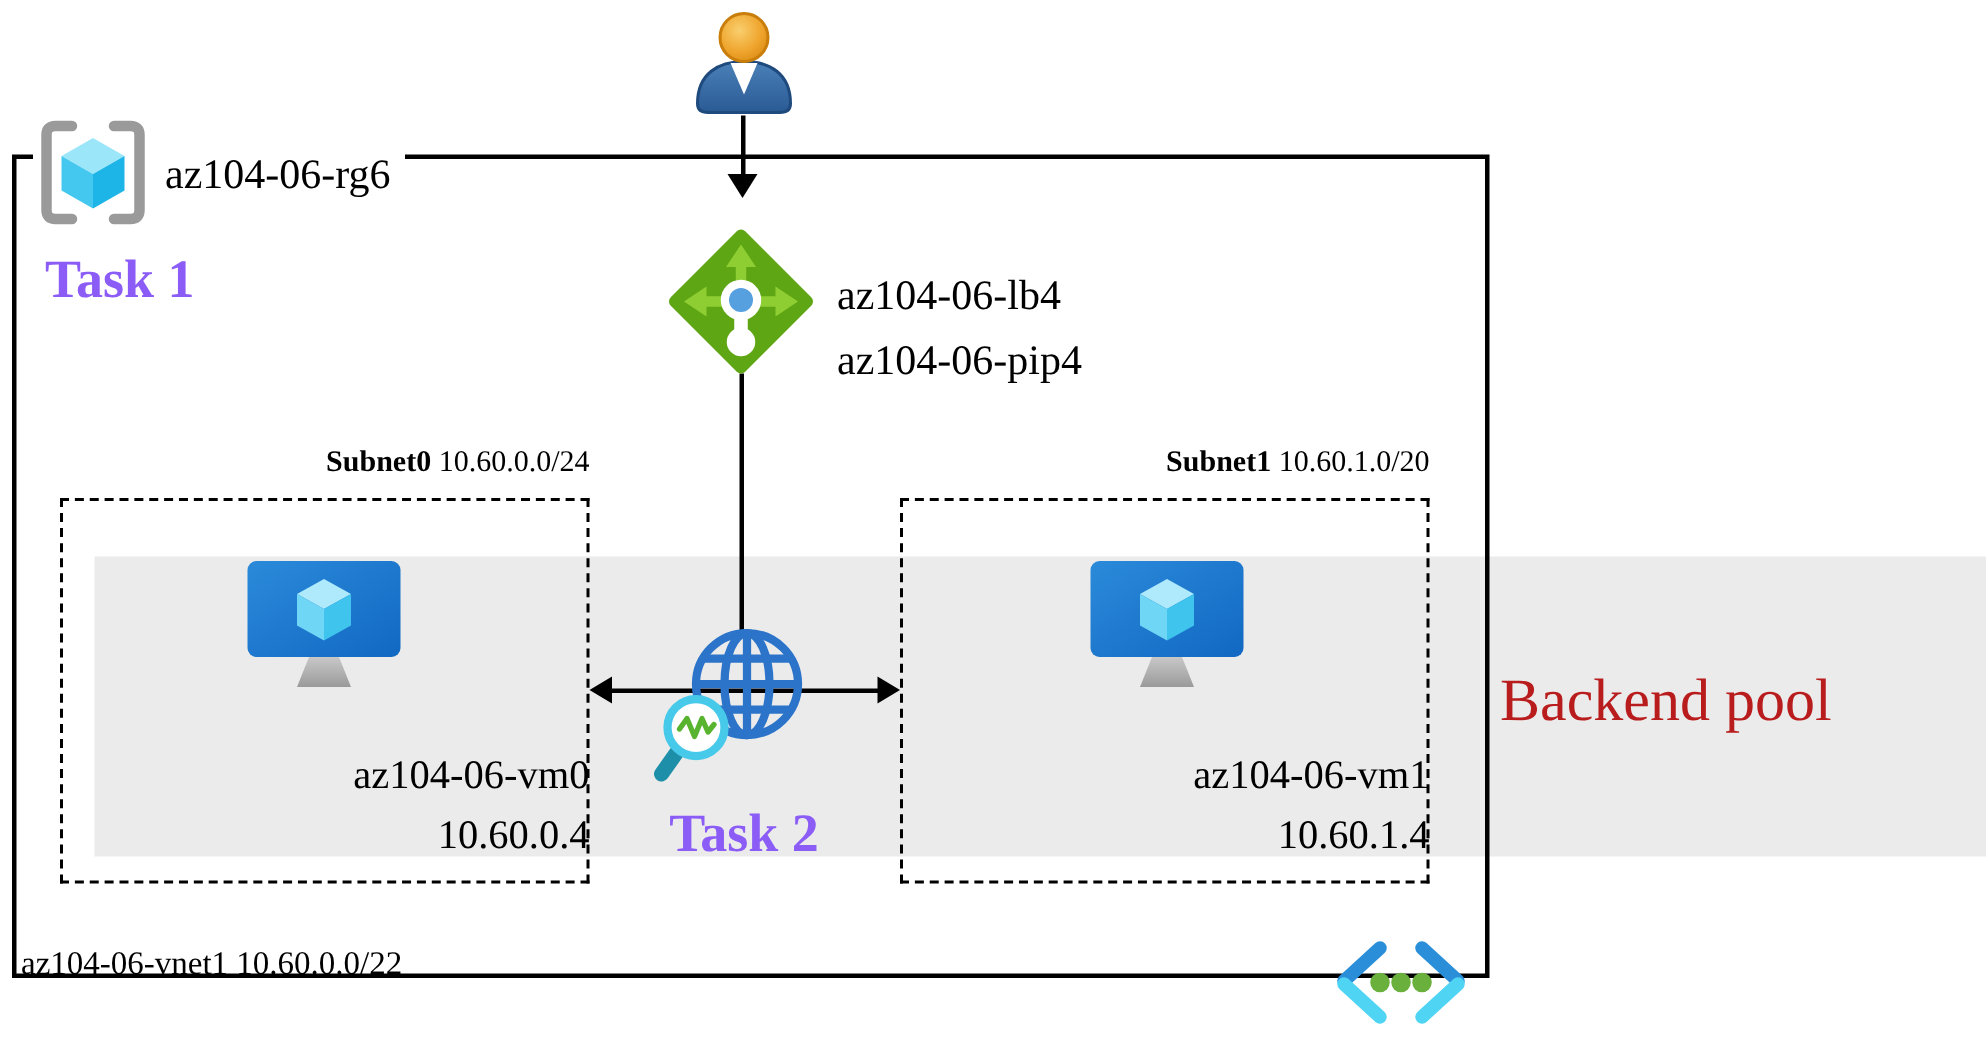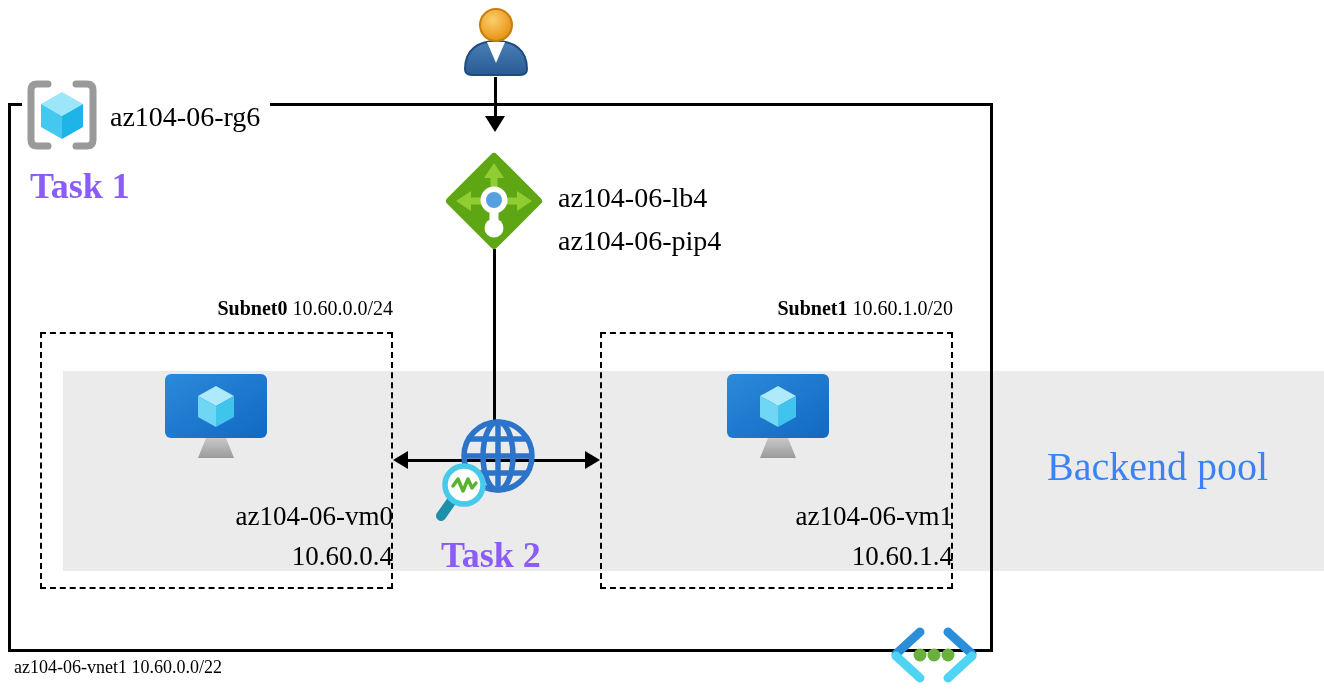--- a/index.html
+++ b/index.html
@@ -3,35 +3,35 @@
 <meta charset="utf-8">
 <style>
   html,body{margin:0;padding:0;background:#fff;}
   .canvas{
     position:relative;width:1324px;height:699px;background:#ffffff;
     font-family:"Liberation Sans", sans-serif;color:#000;overflow:hidden;
   }
   .abs{position:absolute;font-family:Liberation Serif, serif;}
 
   .band{left:63px;top:371px;width:1261px;height:200px;background:#ebebeb;z-index:1;}
-  .backend-label{left:1000px;top:443px;width:315px;text-align:center;font-size:40px;
-    font-weight:400;color:#3b82f6;z-index:2;}
+  .backend-label{left:1000px;top:443px;width:315px;font-size:40px;
+    font-weight:400;color:#b91c1c;z-index:2;}
 
   .rg-border{left:8px;top:103px;width:985px;height:549px;border:3px solid #000;
     box-sizing:border-box;z-index:2;pointer-events:none;}
 
-  .vnet-label{left:14px;top:629px;font-size:18px;z-index:1;white-space:nowrap;margin-top:28px;}
+  .vnet-label{left:14px;top:629px;font-size:22px;z-index:1;white-space:nowrap;}
 
   .chip{left:22px;top:80px;height:74px;background:#fff;display:flex;align-items:center;
     gap:10px;padding:0 10px 0 2px;z-index:5;}
   .chip .rg-name{font-size:28px;white-space:nowrap;}
 
   .task-label{font-size:36px;font-weight:700;color:#8b5cf6;z-index:6;}
   .task1{left:30px;top:165px;}
-  .task2{left:441px;top:534px;width:110px;}
+  .task2{left:441px;top:534px;width:110px;text-align:center;}
 
   .user-svg{left:458px;top:5px;z-index:5;}
 
   .vline{width:3px;background:#000;z-index:3;}
   .down-line{left:494px;top:77px;height:41px;z-index:5;}
   .down-head{left:485px;top:116px;width:0;height:0;border-left:10px solid transparent;
     border-right:10px solid transparent;border-top:16px solid #000;z-index:5;}
 
   .lb-svg{left:444px;top:151px;z-index:5;}
   .lb-labels{left:558px;top:156px;font-size:28px;line-height:43px;z-index:5;white-space:nowrap;margin-top:20px;}

